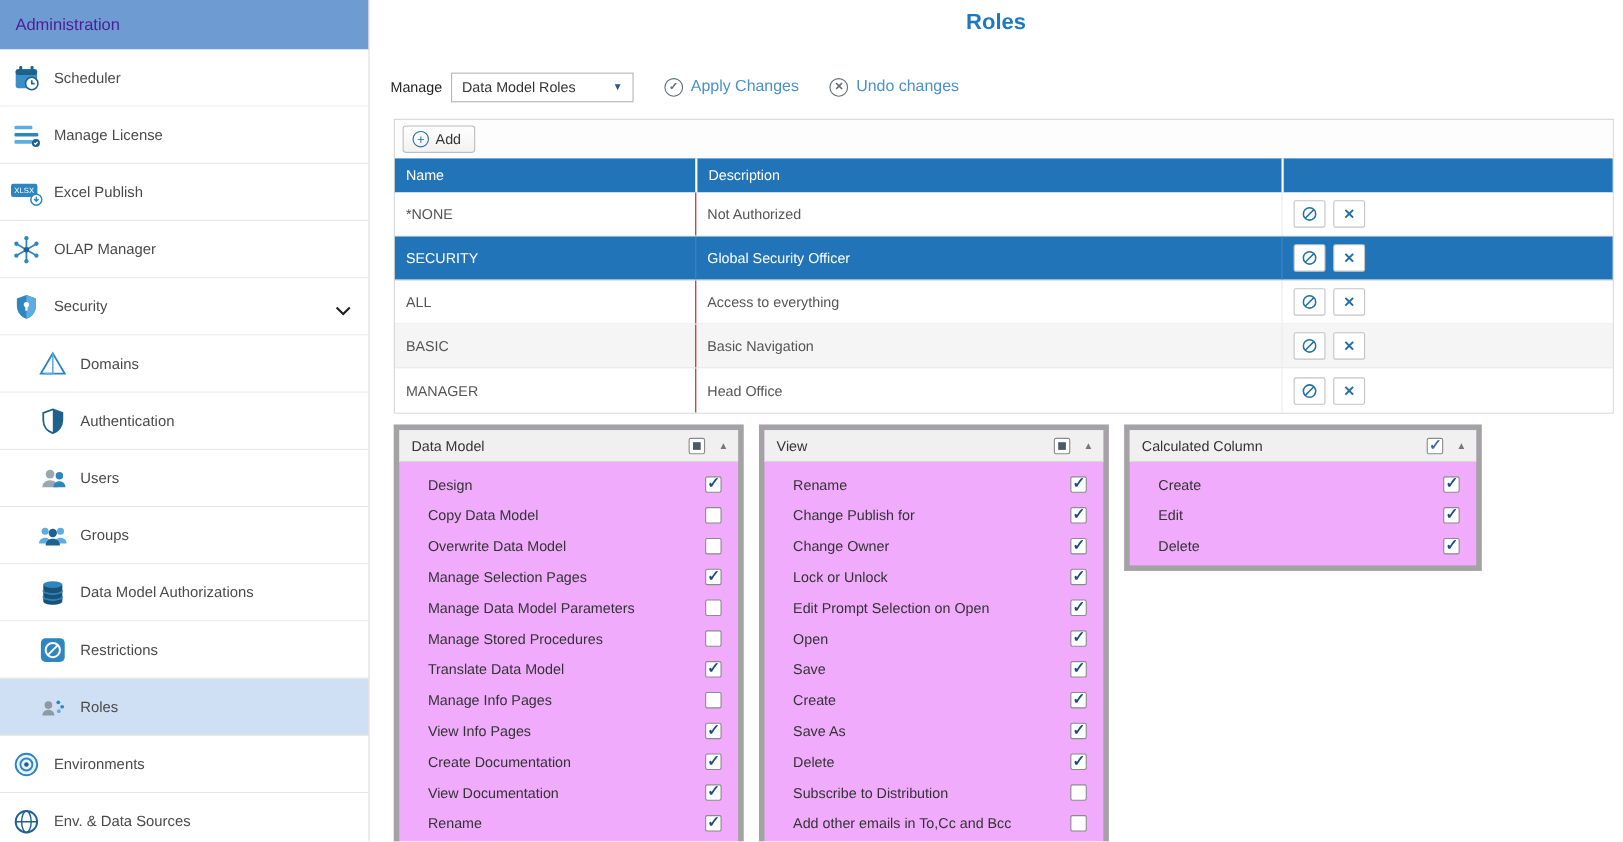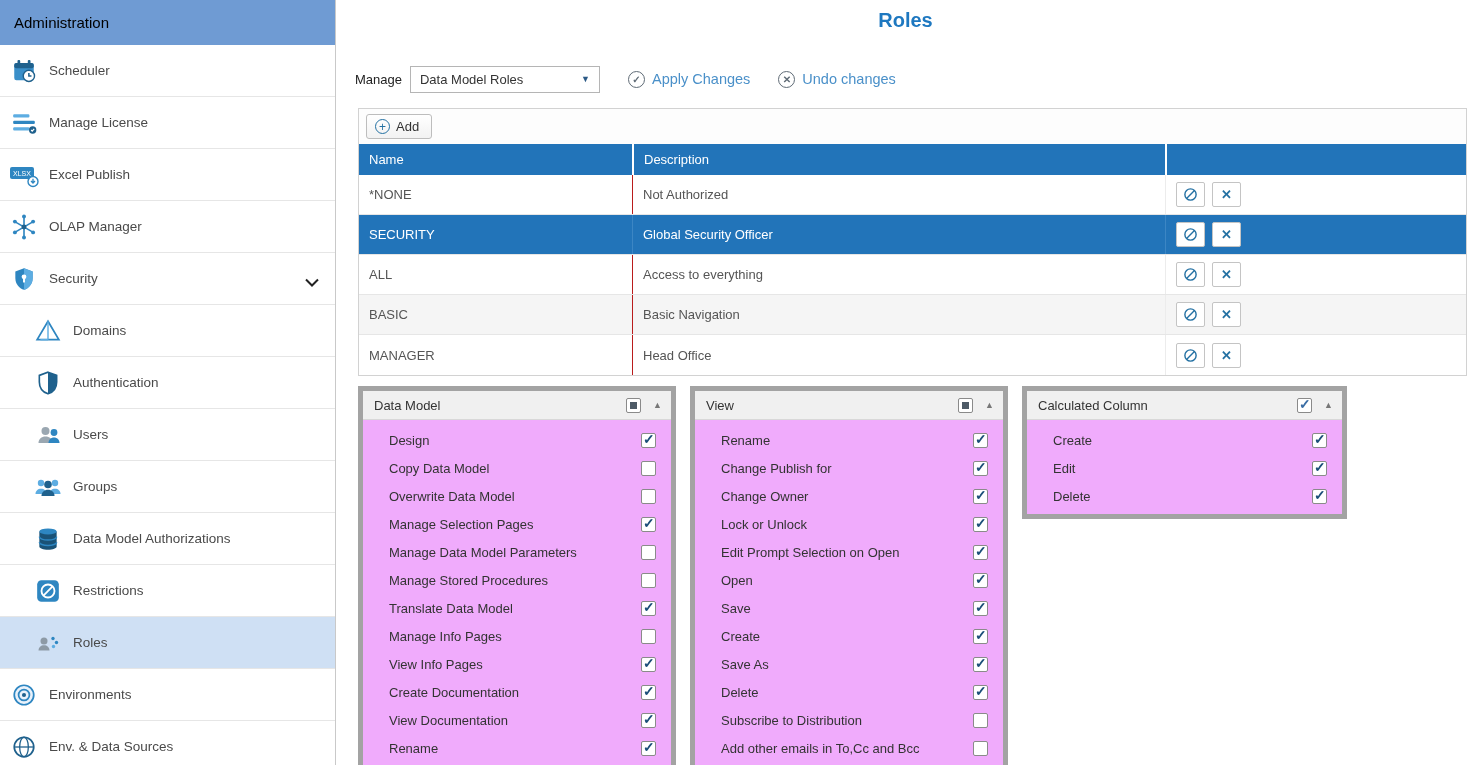--- a/index.html
+++ b/index.html
@@ -3,39 +3,39 @@
 <meta charset="utf-8">
 <style>
   * { margin:0; padding:0; box-sizing:border-box; }
   html,body { width:1475px; height:765px; overflow:hidden; background:#fff;
               font-family:"Liberation Sans", sans-serif; }
   .app { display:flex; width:1475px; height:765px; }
 
   
   .sidebar { width:336px; min-width:336px; height:765px; background:#fff;
              border-right:1px solid #c9c9c9; overflow:hidden; }
-  .sidebar-header { height:45px; background:#6f9bd3; color:#000000; display:flex;
+  .sidebar-header { height:45px; background:#6f9bd3; color:#4c1d95; display:flex;
                     align-items:center; padding-left:14px; font-size:15px; }
   .side-item { height:52px; display:flex; align-items:center; gap:9px;
                border-bottom:1px solid #e6e6e6; padding-left:8px; cursor:pointer;
                position:relative; color:#4a4a4a; font-size:13.5px; background:#fff; }
   .side-item.sub { padding-left:32px; }
   .side-item.selected { background:#cfe0f4; }
   .side-icon { width:32px; height:32px; min-width:32px; display:flex;
                align-items:center; justify-content:center; }
   .chevron { position:absolute; right:16px; top:22px; }
 
   
   .main { flex:1; background:#fff; overflow:hidden; }
   .page-title { text-align:center; color:#1e78c0; font-size:20px; font-weight:bold;
                 padding-top:9px; }
   .toolbar { display:flex; align-items:center; margin:33px 0 0 19px; height:28px; }
   .manage-label { font-size:13px; color:#222; }
   .dropdown { display:flex; align-items:center; border:1px solid #b5b5b5; background:#fff;
-              height:27px; width:190px; margin-left:8px; padding:0 9px; font-size:13px;
+              height:27px; width:166px; margin-left:8px; padding:0 9px; font-size:13px;
               color:#333; cursor:pointer; }
   .caret { margin-left:auto; color:#2c5a86; font-size:9px; }
   .tool-link { display:flex; align-items:center; gap:7px; margin-left:28px;
                color:#4a90c9; font-size:14.5px; cursor:pointer; }
   .circle-icon { width:17px; height:17px; border:1.6px solid #5f6b76; border-radius:50%;
                  color:#5f6b76; display:flex; align-items:center; justify-content:center;
                  font-size:10px; font-weight:bold; }
 
   
   .table-wrap { margin:15px 8px 0 22px; border:1px solid #d2d2d2; background:#fff; }

